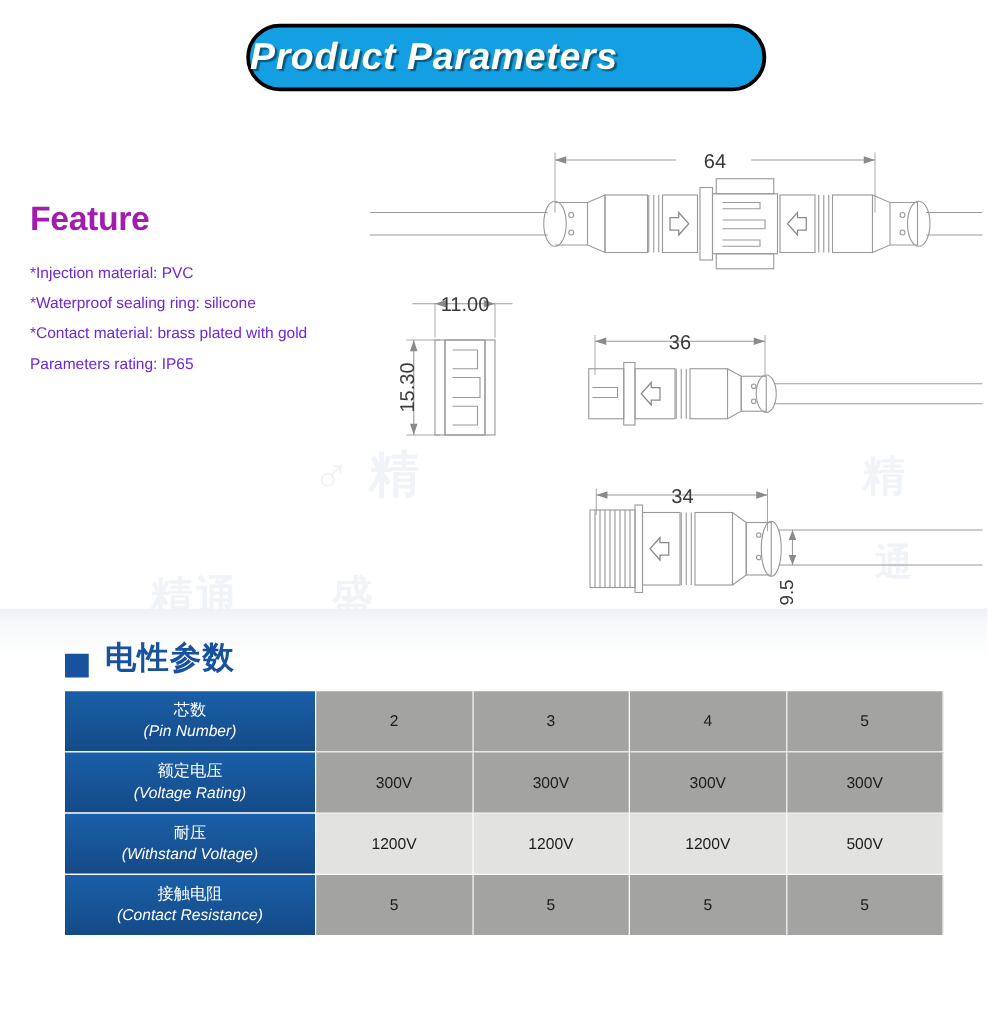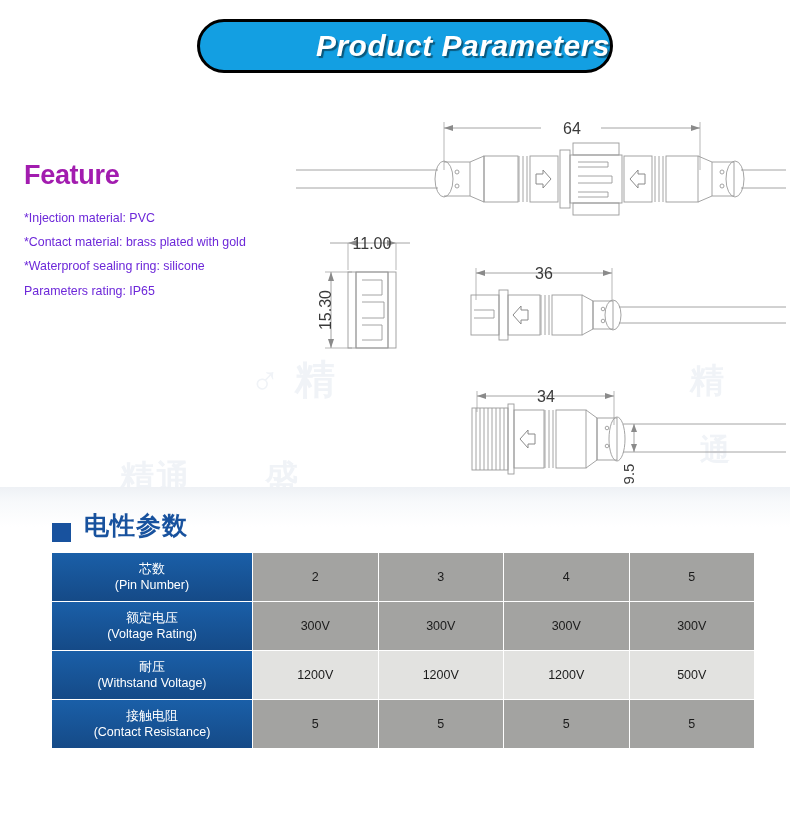--- a/index.html
+++ b/index.html
@@ -37,21 +37,21 @@
   }
   #banner {
     width: 100%;
     height: 100%;
     box-sizing: border-box;
     border: 3px solid #000000;
     border-radius: 28px;
     background: #139fe2;
     display: flex;
     align-items: center;
-    justify-content: flex-end;
+    justify-content: flex-start;
   }
   #banner-text {
     font-size: 30px;
     font-style: italic;
     font-weight: bold;
     color: #ffffff;
     letter-spacing: 0.5px;
     text-shadow: 2px 2px 1px rgba(0,0,0,0.45);
   }
 
@@ -145,20 +145,21 @@
     margin-left: 40px;
   }
   td.rowhead .cn {
     display: block;
     font-family: "DejaVu Sans", sans-serif;
     font-size: 13px;
   }
   td.rowhead .en {
     display: block;
     font-size: 12.5px;
+    font-style: italic;
   }
   tr.dark td.val { background: #a3a3a1; color: #1b1b1b; }
   tr.light td.val { background: #e2e2e0; color: #1b1b1b; }
   td.val:last-child { border-right: none; }
   #spec-table tr:last-child td { border-bottom: none; }
 </style>
 </head>
 <body>
 
 <div id="watermark-layer">
@@ -171,22 +172,22 @@
 
 <div id="banner-wrap">
   <div id="banner">
     <span id="banner-text">Product Parameters</span>
   </div>
 </div>
 
 <div id="feature-title">Feature</div>
 <div id="feature-list">
   <div class="feature-line">*Injection material: PVC</div>
+  <div class="feature-line">*Waterproof sealing ring: silicone</div>
   <div class="feature-line">*Contact material: brass plated with gold</div>
-  <div class="feature-line">*Waterproof sealing ring: silicone</div>
   <div class="feature-line">Parameters rating: IP65</div>
 </div>
 
 <svg id="drawings" viewBox="0 0 790 500">
   <defs>
     <g id="arrow-right-glyph">
       <path d="M0,-5 L7,-5 L7,-9 L15,0 L7,9 L7,5 L0,5 Z" fill="none" stroke="#8a8a8a" stroke-width="1"></path>
     </g>
     <g id="arrow-left-glyph">
       <path d="M15,-5 L8,-5 L8,-9 L0,0 L8,9 L8,5 L15,5 Z" fill="none" stroke="#8a8a8a" stroke-width="1"></path>

